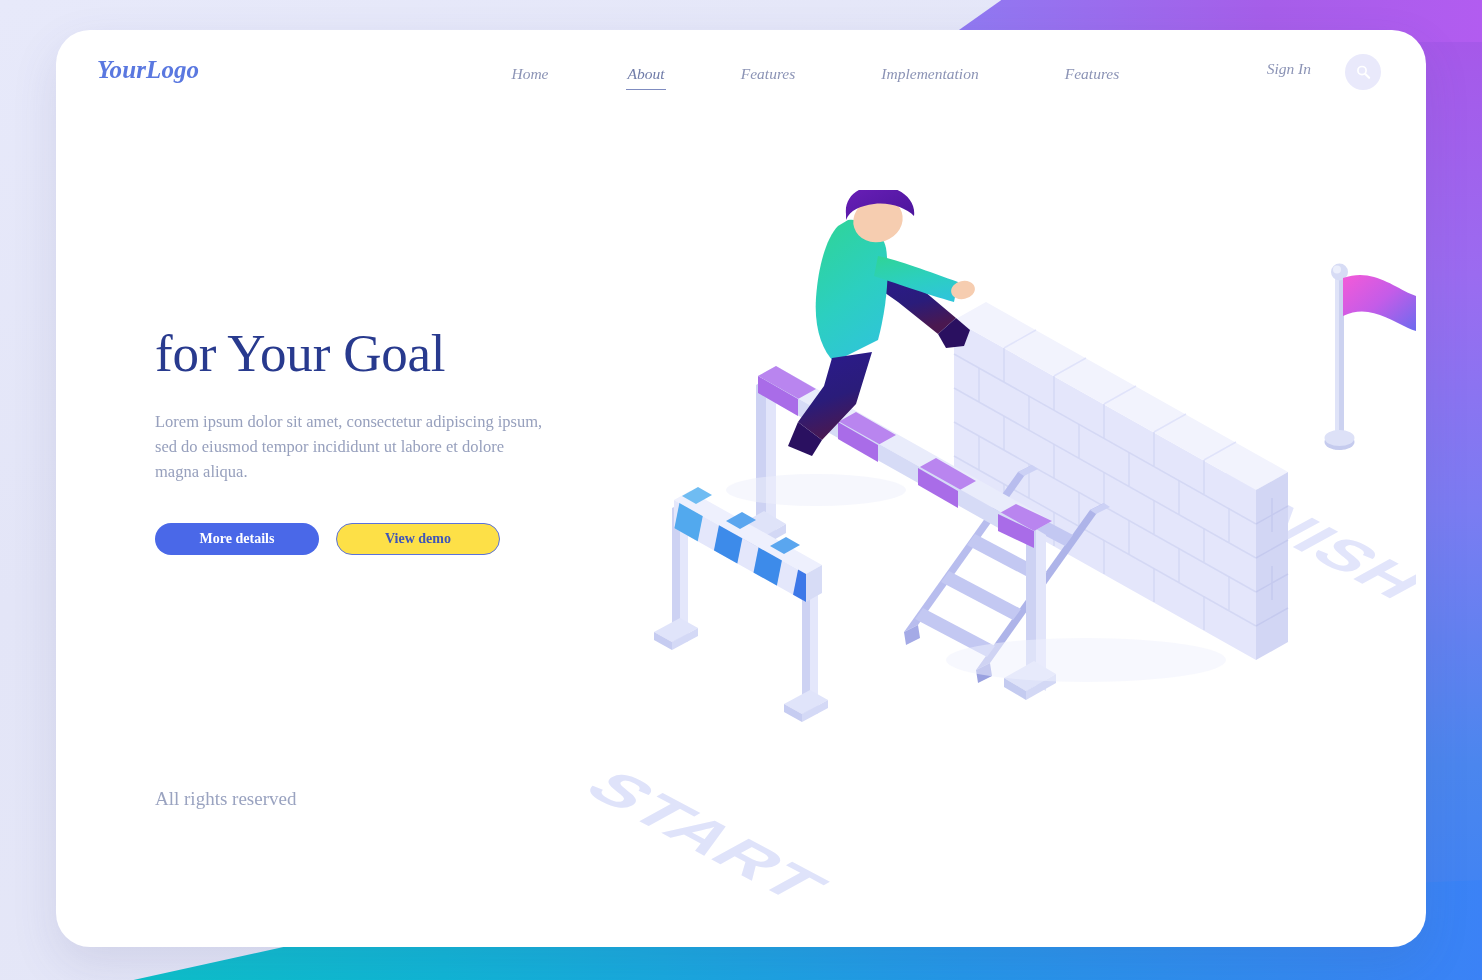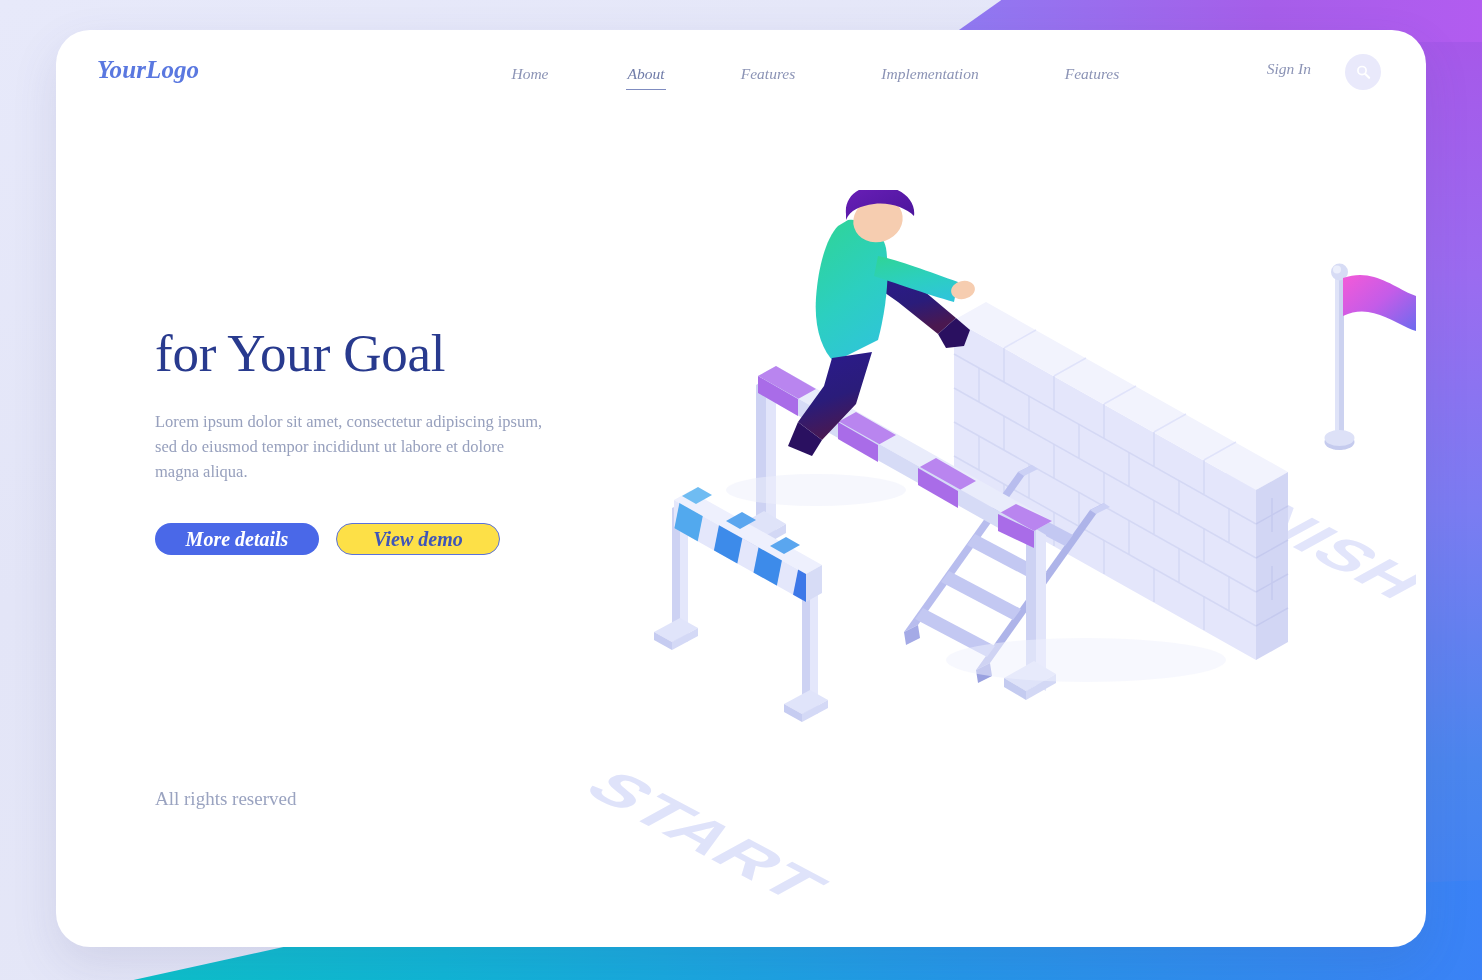--- a/index.html
+++ b/index.html
@@ -107,21 +107,21 @@
     font-weight:400; letter-spacing:-.2px;
   }
   #hero h1 .l2 { display:block; }
   #hero p {
     margin-top:29px;
     font-size:16.5px; line-height:1.52; color:#97a0bd; width:390px;
   }
   #cta { margin-top:39px; display:flex; align-items:center; gap:17px; }
   .btn {
     font-family:"Liberation Serif", serif;
-    font-style:italic; font-weight:bold; font-size:20px;
+    font-weight:bold; font-size:14px;
     border-radius:22px; cursor:pointer; text-align:left;
     display:flex; align-items:center; justify-content:center;
   }
   #btn-primary {
     width:164px; height:32px; color:#ffffff; border:none;
     background:#4a68e8;
   }
   #btn-secondary {
     width:164px; height:32px; color:#3f55b8;
     background:#fde047; border:1.6px solid #5a72dd;

